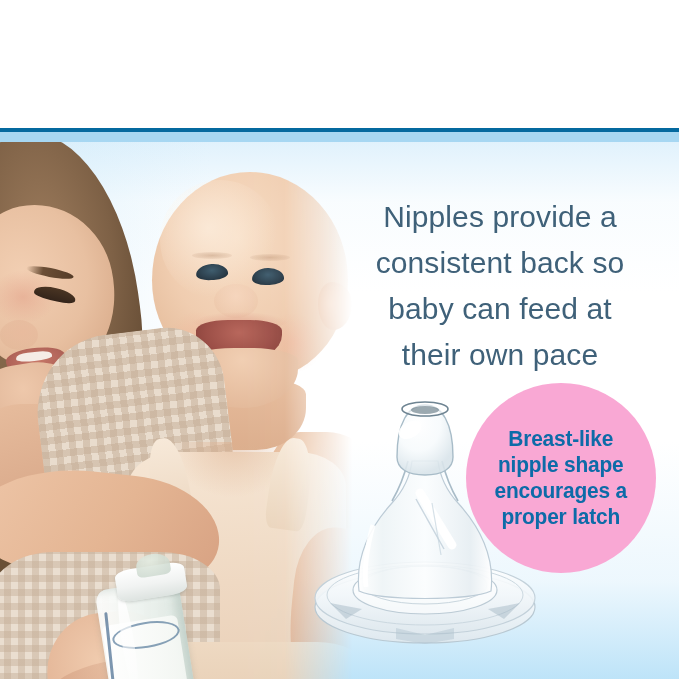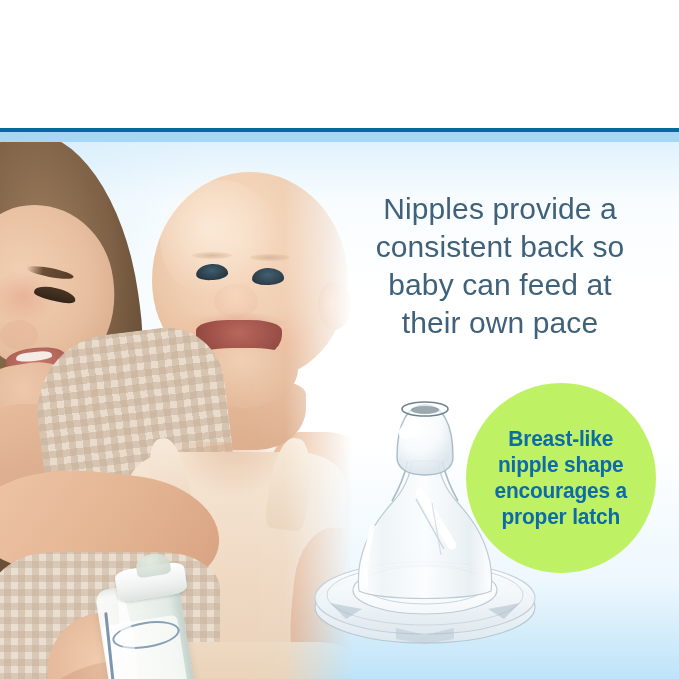--- a/index.html
+++ b/index.html
@@ -376,29 +376,29 @@
     left: 340px; top: 190px;
     width: 320px;
     text-align: center;
     color: #3f6179;
     font-family: "Liberation Sans", sans-serif;
     font-weight: 300;
     font-size: 30px;
     line-height: 38px;
     letter-spacing: 0.1px;
   }
-  .para div { white-space: nowrap; }
+  .para div { white-space: nowrap; margin-top: 8px; }
 
   
   .callout {
     position: absolute;
     left: 466px; top: 383px;
     width: 190px; height: 190px;
     border-radius: 50%;
-    background: #bef264;
+    background: #f9a8d4;
     display: flex;
     align-items: center;
     justify-content: center;
   }
   .callout-text {
     color: #0d6ba8;
     font-family: "Liberation Sans Narrow", "Liberation Sans", sans-serif;
     font-weight: 700;
     font-size: 22px;
     line-height: 26px;

